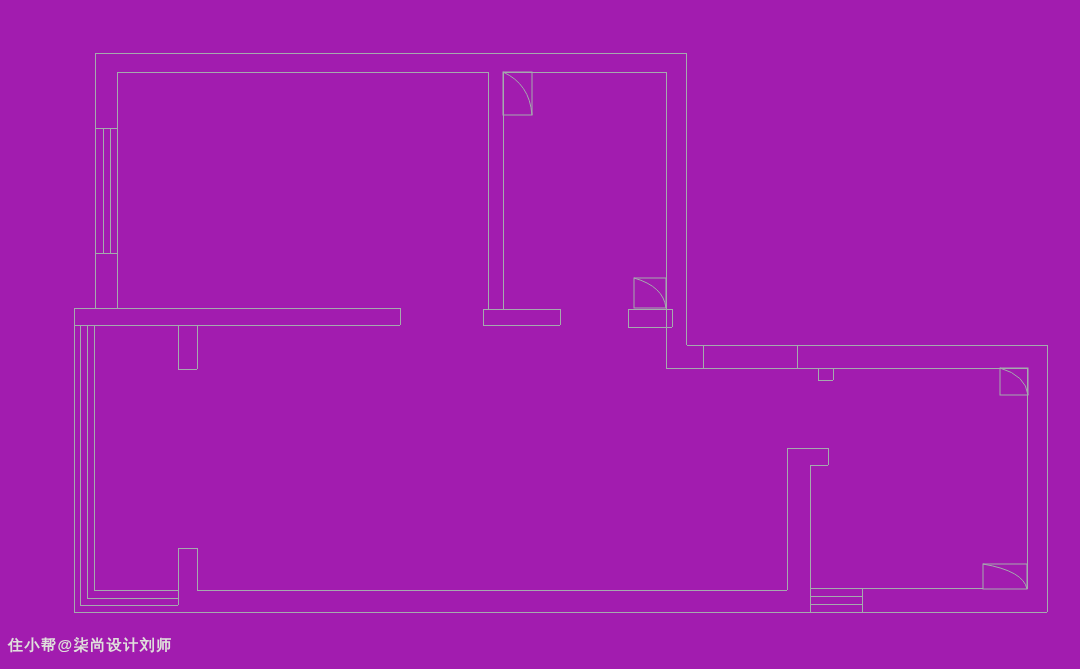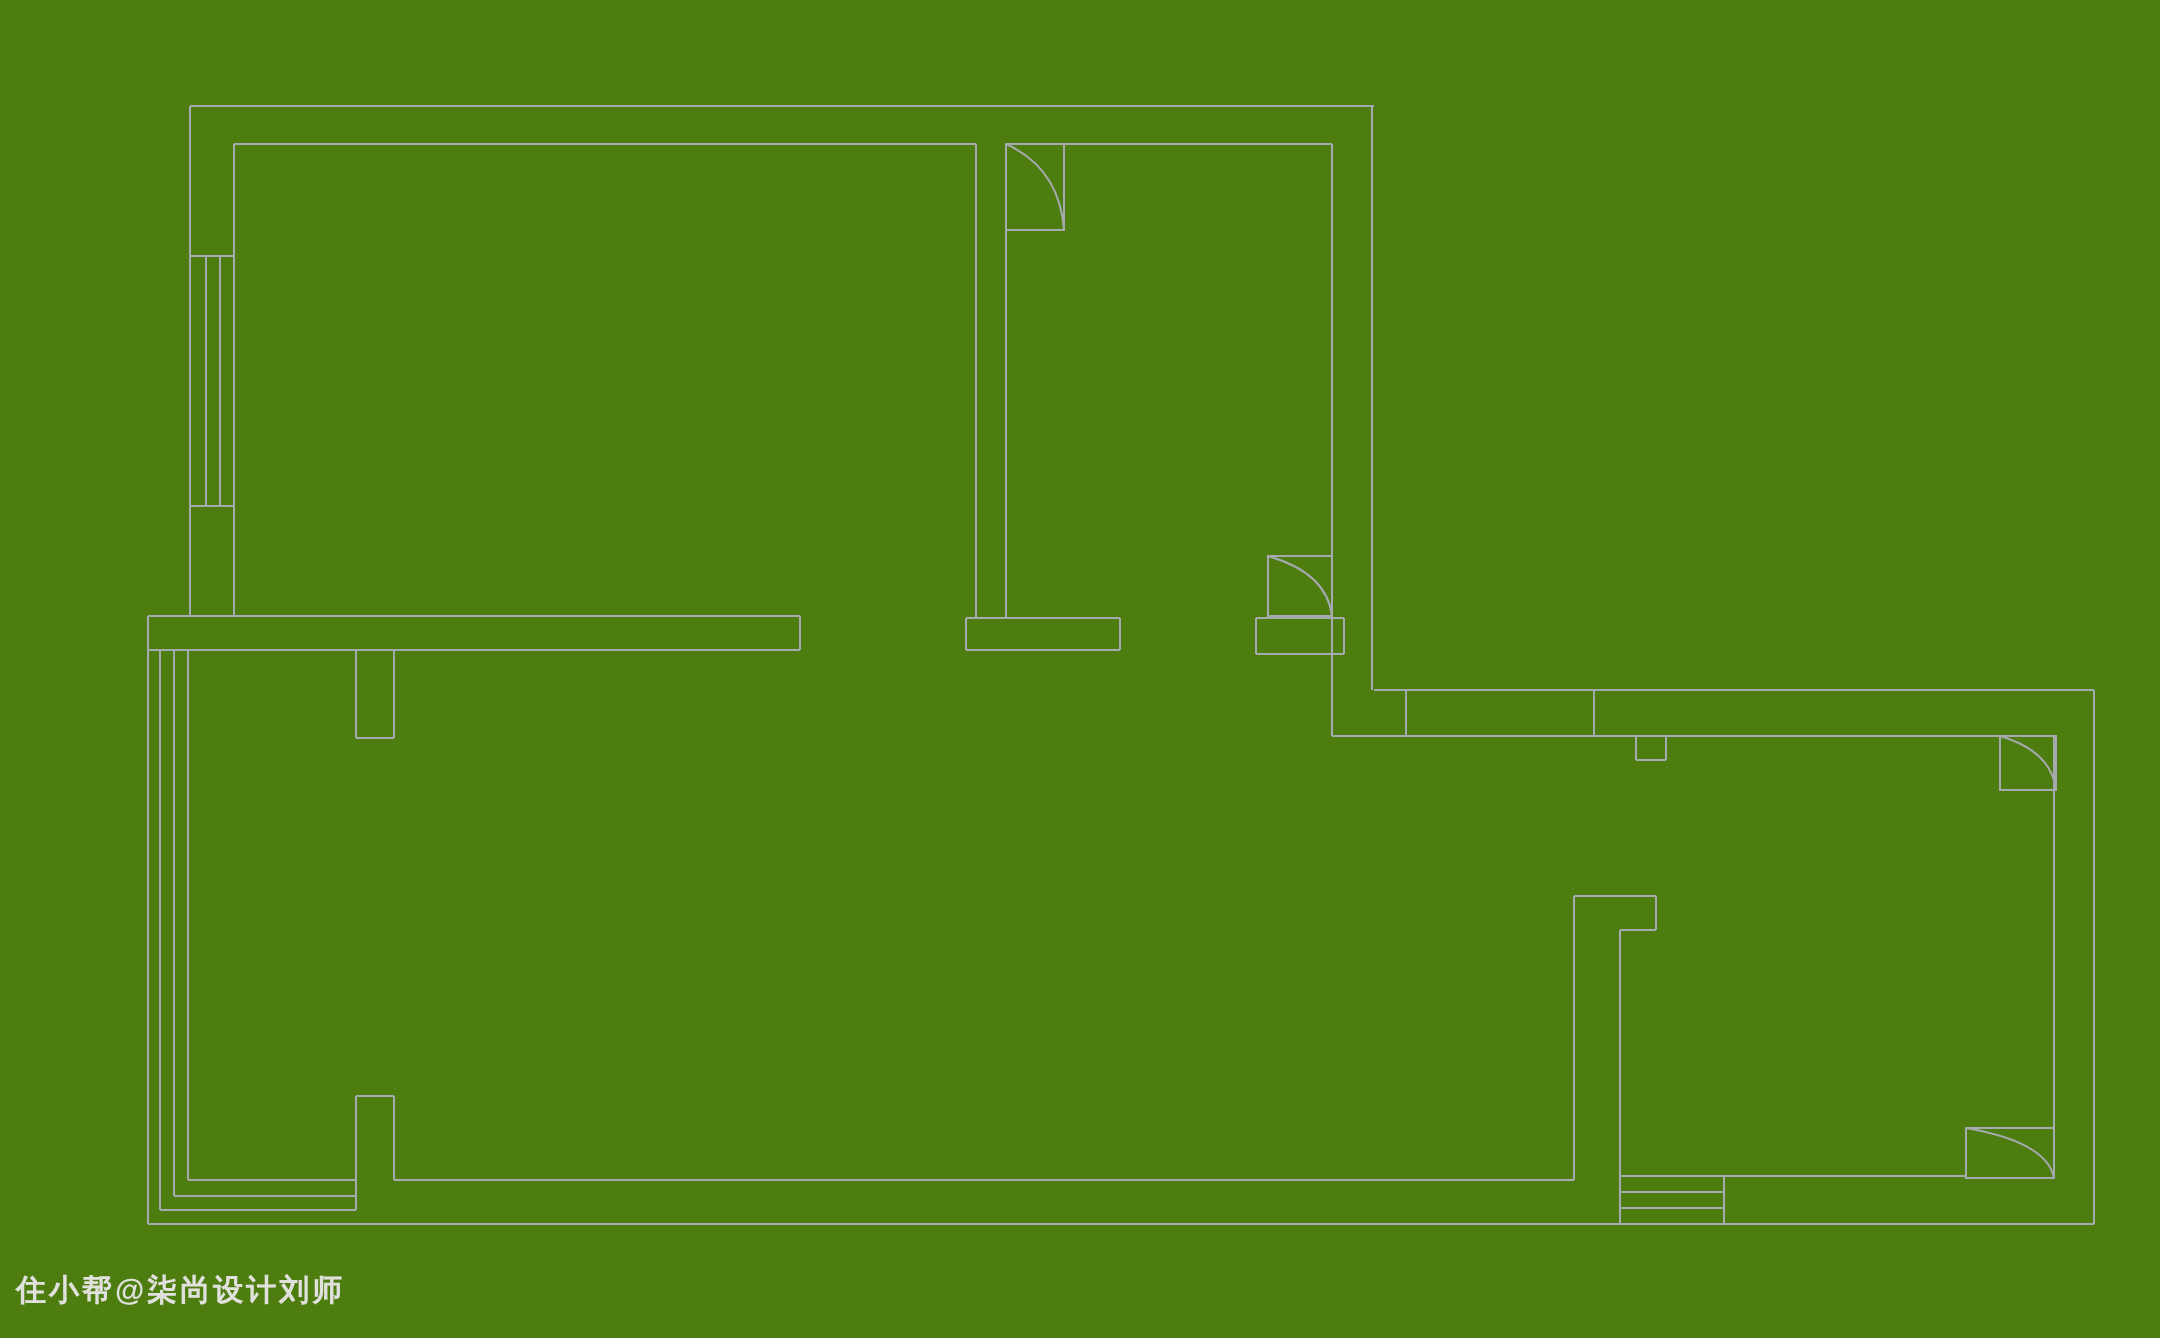--- a/index.html
+++ b/index.html
@@ -5,21 +5,21 @@
   html, body {
     margin: 0;
     padding: 0;
     background: #ffffff;
     font-family: "Liberation Sans", sans-serif;
   }
   .canvas-wrap {
     position: relative;
     width: 1080px;
     height: 669px;
-    background: #4d7c0f;
+    background: #a21caf;
     overflow: hidden;
   }
   svg.plan {
     display: block;
     width: 1080px;
     height: 669px;
   }
   .watermark {
     position: absolute;
     left: 8px;

